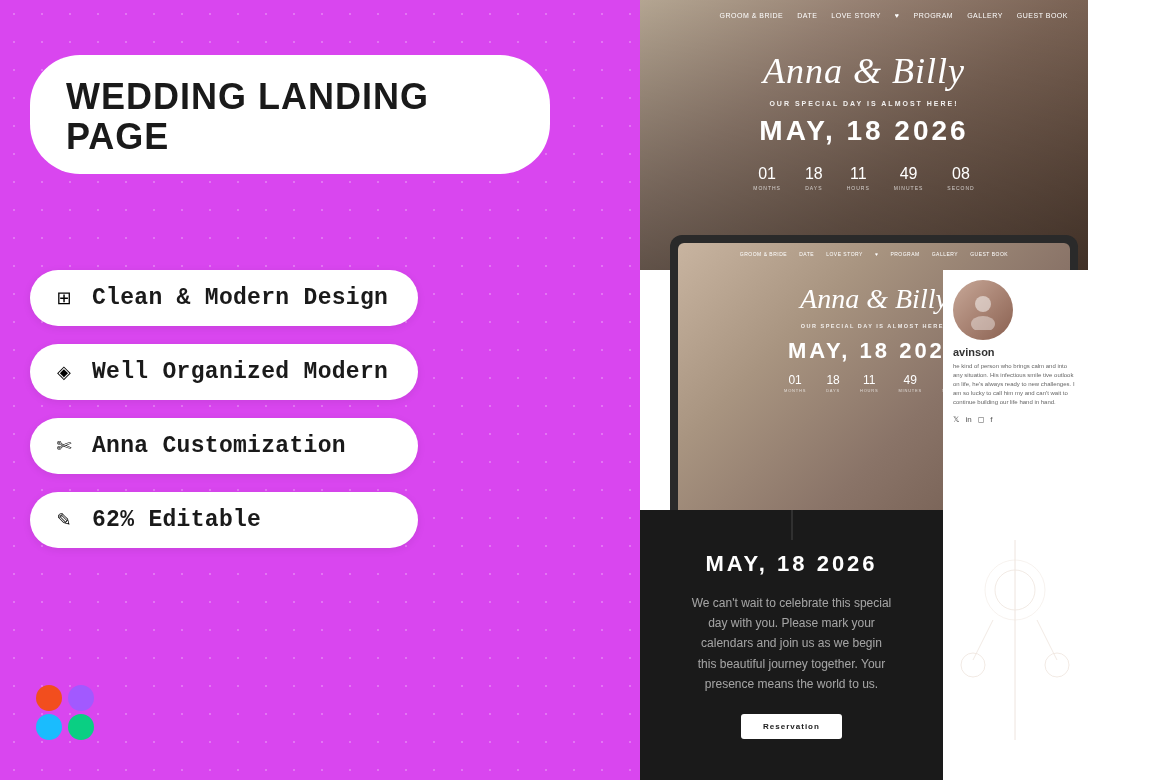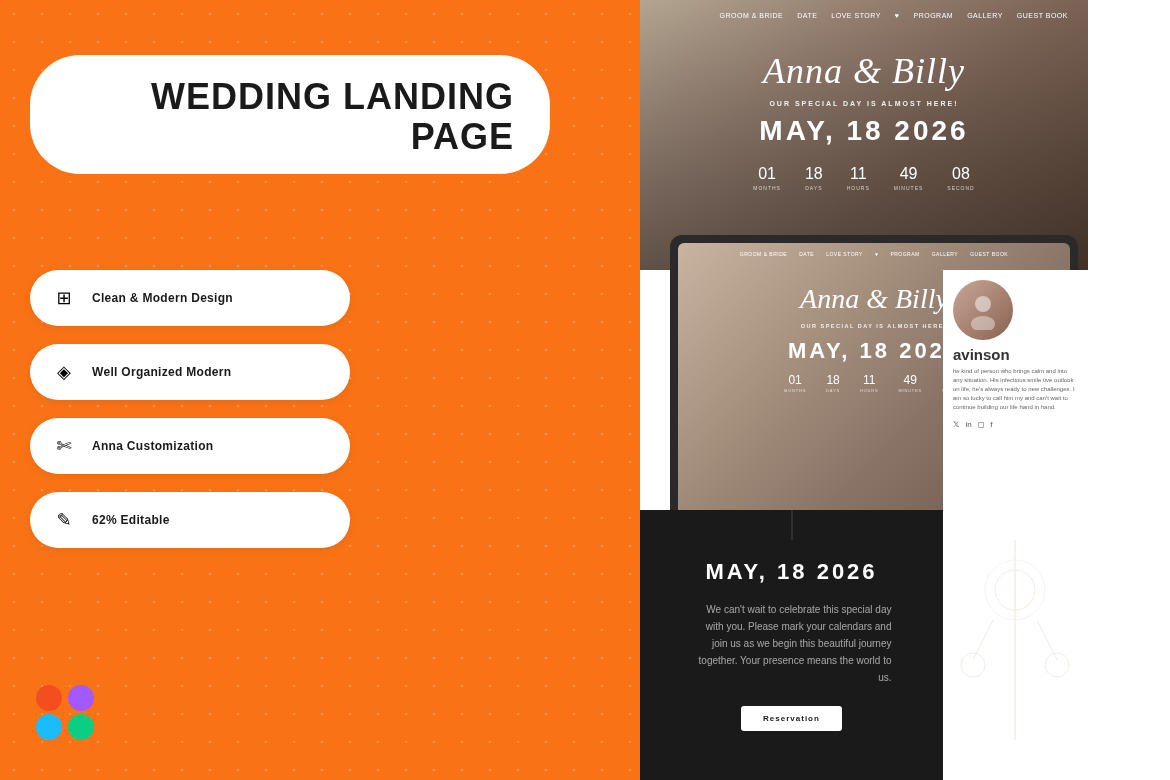--- a/index.html
+++ b/index.html
@@ -8,24 +8,23 @@
       height: 780px;
       overflow: hidden;
       font-family: 'Arial', sans-serif;
       display: flex;
     }
 
     
     .left-panel {
       width: 640px;
       height: 780px;
-      background-color: #f97316;
+      background-color: #d946ef;
       position: relative;
       flex-shrink: 0;
-      text-align: right;
     }
 
     
     .left-panel::before {
       content: '';
       position: absolute;
       inset: 0;
       background-image: radial-gradient(circle, rgba(255,255,255,0.25) 1px, transparent 1px);
       background-size: 28px 28px;
       pointer-events: none;
@@ -81,24 +80,25 @@
       width: 28px;
       height: 28px;
       display: flex;
       align-items: center;
       justify-content: center;
       font-size: 18px;
       flex-shrink: 0;
     }
 
     .feature-text {
-      font-size: 12px;
+      font-size: 23px;
       font-weight: 600;
       color: #1a1a1a;
       letter-spacing: 0.3px;
+      font-family: Liberation Mono, monospace;
     }
 
     
     .figma-logo {
       position: absolute;
       bottom: 40px;
       left: 36px;
       display: flex;
       flex-direction: column;
       gap: 0;
@@ -403,21 +403,21 @@
       border-radius: 50%;
       background: linear-gradient(135deg, #c8a898, #8a6050);
       margin-bottom: 6px;
       overflow: hidden;
       display: flex;
       align-items: center;
       justify-content: center;
     }
 
     .groom-name {
-      font-size: 15px;
+      font-size: 11px;
       font-weight: 700;
       color: #333;
       margin-bottom: 4px;
     }
 
     .groom-desc {
       font-size: 6px;
       color: #666;
       line-height: 1.5;
     }
@@ -461,23 +461,23 @@
     .bottom-date {
       font-size: 22px;
       color: white;
       font-weight: 700;
       letter-spacing: 3px;
       text-align: center;
       margin-bottom: 16px;
     }
 
     .bottom-desc {
-      font-size: 10px;
+      font-size: 12px;
       color: rgba(255,255,255,0.6);
-      text-align: right;
+      text-align: center;
       line-height: 1.7;
       max-width: 200px;
       margin-bottom: 20px;
     }
 
     .reservation-btn {
       background: white;
       color: #1a1a1a;
       border: none;
       padding: 8px 22px;

